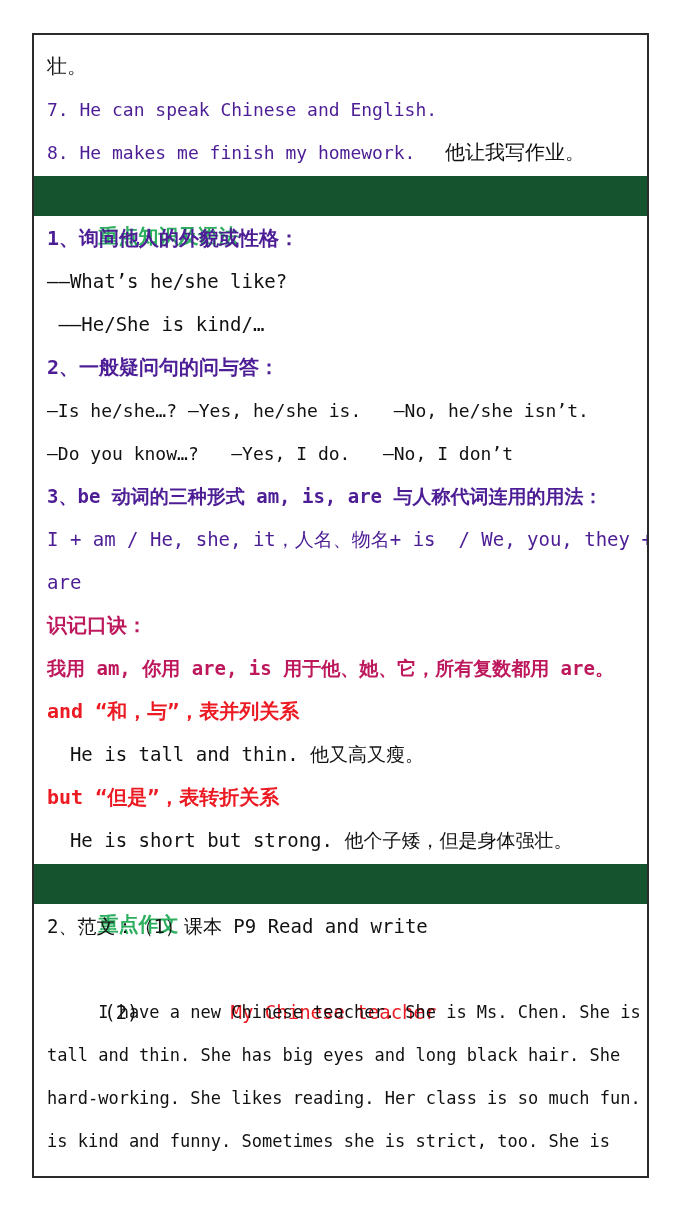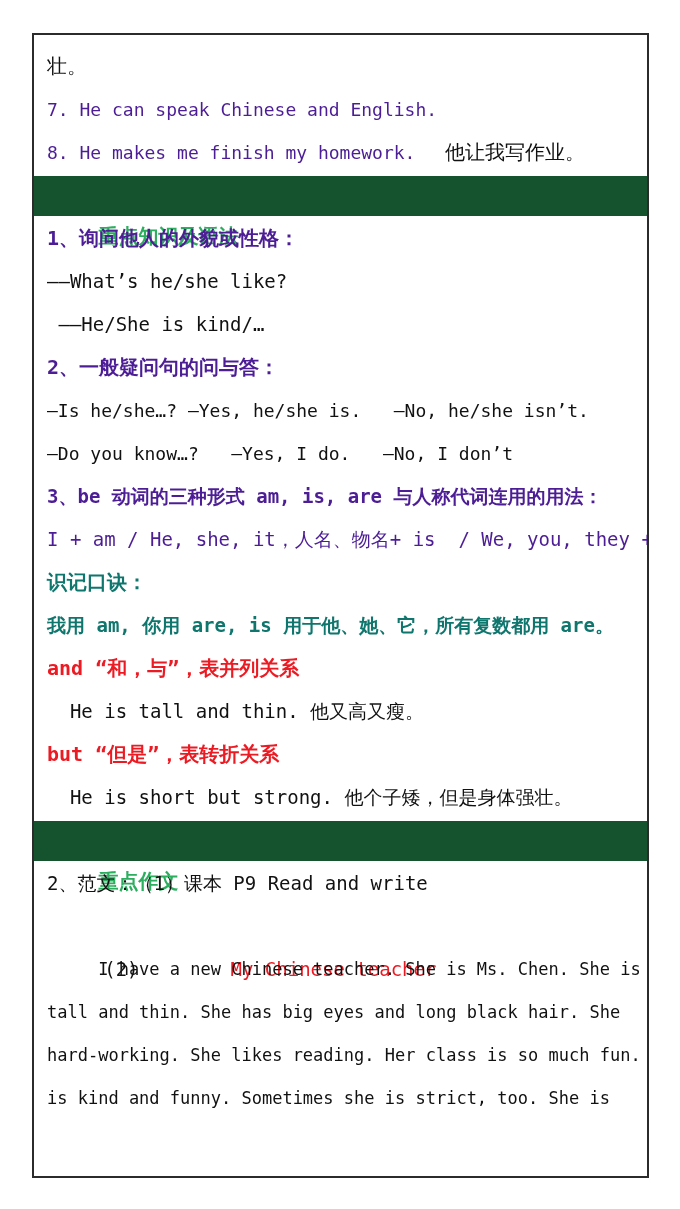--- a/index.html
+++ b/index.html
@@ -15,21 +15,21 @@
   }
   .ln{height:43px;line-height:43px;white-space:pre;font-size:19px;}
   .f20{font-size:20px}
   .f19{font-size:19px}
   .f18{font-size:18px}
   .f17{font-size:17px}
   .b{font-weight:bold}
   .orange{color:#4c1d95}
   .blue{color:#4c1d95}
   .green{color:#2BAE5E}
-  .purple{color:#0f766e}
+  .purple{color:#be185d}
   .red{color:#EC1B23}
   .hbar{
     height:40px;line-height:40px;background:#14532d;
     margin:2px -13px 1px -13px;padding-left:26px;white-space:pre;
   }
   .cols{display:flex}
   .cols .en{flex:0 0 398px;white-space:pre;}
   .cols .zh{flex:1 1 auto;white-space:pre;}
   .title-gap{margin-left:92px}
 </style>
@@ -56,20 +56,21 @@
   <div class="ln f20 blue b">1、询问他人的外貌或性格：</div>
   <div class="ln f19">——What’s he/she like?</div>
   <div class="ln f19"> ——He/She is kind/…</div>
 
   <div class="ln f20 blue b">2、一般疑问句的问与答：</div>
   <div class="ln f18">—Is he/she…? —Yes, he/she is.   —No, he/she isn’t.</div>
   <div class="ln f18">—Do you know…?   —Yes, I do.   —No, I don’t</div>
 
   <div class="ln f19 blue b">3、be 动词的三种形式 am, is, are 与人称代词连用的用法：</div>
   <div class="ln f19 orange">I + am / He, she, it，人名、物名+ is  / We, you, they +</div>
+  <div class="ln f19 orange">are</div>
 
   <div class="ln f20 purple b">识记口诀：</div>
   <div class="ln f19 purple b">我用 am, 你用 are, is 用于他、她、它，所有复数都用 are。</div>
 
   <div class="ln f20 red b">and “和，与”，表并列关系</div>
   <div class="ln f19">  He is tall and thin. 他又高又瘦。</div>
 
   <div class="ln f20 red b">but “但是”，表转折关系</div>
   <div class="ln f19">  He is short but strong. 他个子矮，但是身体强壮。</div>
 

